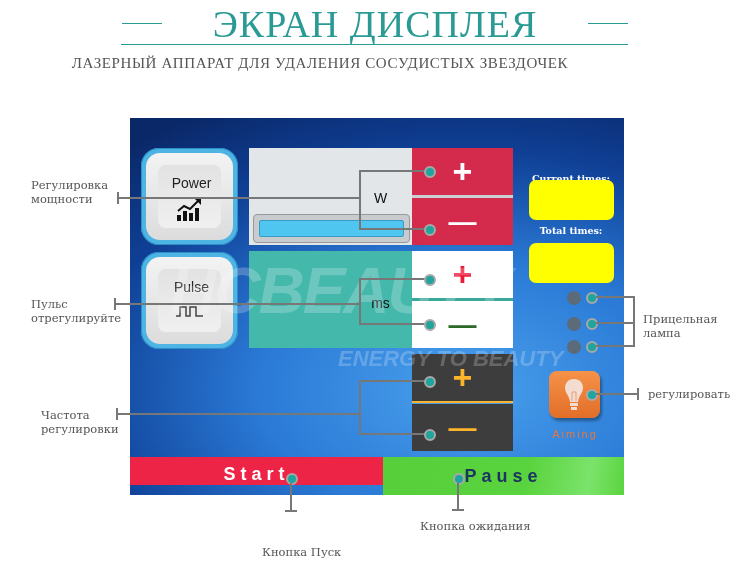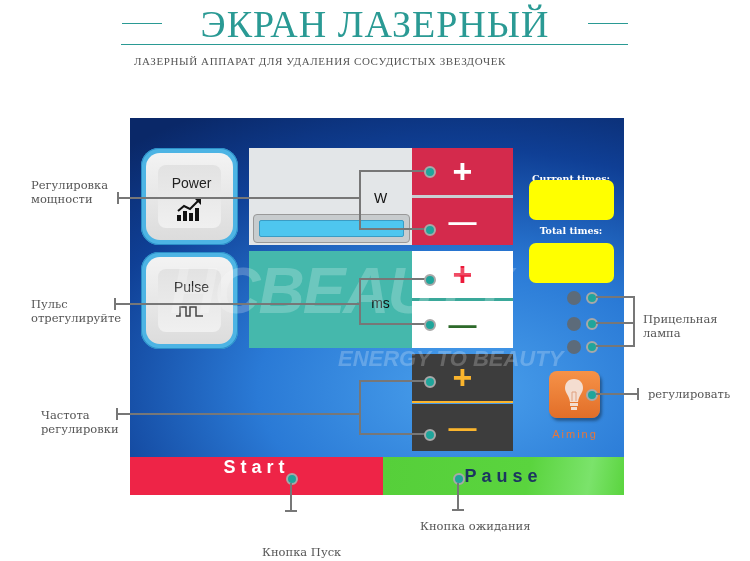--- a/index.html
+++ b/index.html
@@ -1,53 +1,53 @@
 <!DOCTYPE html>
 <html><head>
 <meta charset="utf-8">
 <style>
   html,body{margin:0;padding:0;background:#fff;}
   body{width:750px;height:561px;position:relative;overflow:hidden;font-family:"DejaVu Serif",serif;}
   .abs{position:absolute;}
   .title{left:0;width:750px;top:2px;text-align:center;font-family:"Liberation Serif",serif;font-size:38px;color:#2a9a94;letter-spacing:1px;}
   .dash{height:1px;background:#2a9a94;top:23px;width:40px;}
   .rule{left:121px;width:507px;top:44px;height:1px;background:#2a9a94;}
-  .subtitle{left:0;width:640px;top:55px;text-align:center;font-family:"Liberation Serif",serif;font-size:11px;color:#555;letter-spacing:0.6px;}
+  .subtitle{left:0;width:640px;top:55px;text-align:center;font-family:"Liberation Serif",serif;font-size:15px;color:#555;letter-spacing:0.6px;}
   .screen{left:130px;top:118px;width:494px;height:377px;overflow:hidden;
     background:radial-gradient(ellipse 520px 320px at 68% 72%, #4aa0ec 0%, #2a7ad6 40%, #0f3f95 75%, #0a2868 100%);}
   .screen-title{left:0;width:494px;top:7px;text-align:center;font-family:"Liberation Sans",sans-serif;font-size:15px;color:#fff;}
   .btn-outer{width:97px;height:97px;border-radius:18px;background:#4db4e4;box-shadow:0 0 0 1px #2b8fc8 inset;}
   .btn-inner{position:absolute;left:5px;top:5px;width:87px;height:87px;border-radius:14px;background:linear-gradient(#f3f3f3,#dcdcdc);}
   .btn-face{position:absolute;left:12px;top:12px;width:63px;height:63px;border-radius:8px;background:linear-gradient(#e2e2e2,#f0f0f0);}
   .btn-label{position:absolute;left:0;width:91px;top:22px;text-align:center;font-family:"Liberation Sans",sans-serif;font-size:14px;color:#222;}
   .btn-icon{position:absolute;left:30px;top:45px;width:27px;height:24px;}
   .panel{width:264px;height:97px;}
   .pl{position:absolute;left:0;top:0;width:163px;height:97px;}
   .pr-top,.pr-bot{position:absolute;left:163px;width:101px;height:47px;display:flex;align-items:center;justify-content:center;font-family:"Liberation Sans",sans-serif;}
   .pr-top{top:0;}
   .pr-bot{top:50px;}
   .sep{position:absolute;left:163px;top:47px;width:101px;height:3px;}
   .unit{position:absolute;left:0;width:163px;top:40px;padding-left:100px;box-sizing:border-box;text-align:center;font-family:"Liberation Sans",sans-serif;font-size:14px;color:#111;}
   .yellow-box{width:85px;height:40px;background:#ffff00;border-radius:7px;}
   .times-lbl{width:100px;text-align:center;font-family:"DejaVu Serif",serif;font-weight:bold;font-size:9.5px;color:#fff;}
   .lamp{width:14px;height:14px;border-radius:50%;background:#5c6b7a;}
   .aim-btn{left:419px;top:253px;width:51px;height:47px;border-radius:8px;background:linear-gradient(#f69248,#e26e28);box-shadow:2px 3px 3px rgba(0,0,0,.35);}
   .aim-lbl{left:405px;width:80px;top:310px;text-align:center;font-family:"Liberation Sans",sans-serif;font-size:11px;color:#e8763a;letter-spacing:2px;}
-  .start{left:0;top:339px;width:253px;height:38px;background:#ee2447;display:flex;align-items:flex-start;justify-content:center;}
+  .start{left:0;top:339px;width:253px;height:28px;background:#ee2447;display:flex;align-items:flex-end;justify-content:center;}
   .pause{left:253px;top:339px;width:241px;height:38px;background:linear-gradient(100deg,#56cf3a 0%,#5ad43e 60%,#7be36b 85%,#5ad43e 100%);display:flex;align-items:center;justify-content:center;}
   .start span,.pause span{font-family:"Liberation Sans",sans-serif;font-weight:bold;font-size:18px;letter-spacing:5px;}
   .line{background:#777;position:absolute;}
   .dot{position:absolute;width:8px;height:8px;border-radius:50%;background:#1fa59b;border:2px solid #a8a8a8;}
   .callout{font-family:"DejaVu Serif",serif;font-size:11.5px;color:#555;line-height:14px;position:absolute;}
   .wm{font-family:"Liberation Sans",sans-serif;font-style:italic;font-weight:bold;color:rgba(255,255,255,0.22);position:absolute;white-space:nowrap;}
 </style>
 </head>
 <body>
 
-<div class="abs title">ЭКРАН ЛАЗЕРНЫЙ</div>
+<div class="abs title">ЭКРАН ДИСПЛЕЯ</div>
 <div class="abs dash" style="left:122px"></div>
 <div class="abs dash" style="left:588px"></div>
 <div class="abs rule"></div>
 <div class="abs subtitle">ЛАЗЕРНЫЙ АППАРАТ ДЛЯ УДАЛЕНИЯ СОСУДИСТЫХ ЗВЕЗДОЧЕК</div>
 
 <div class="abs screen">
 
   <div class="abs btn-outer" style="left:11px;top:30px">
     <div class="btn-inner">
         <div class="btn-face"></div>

